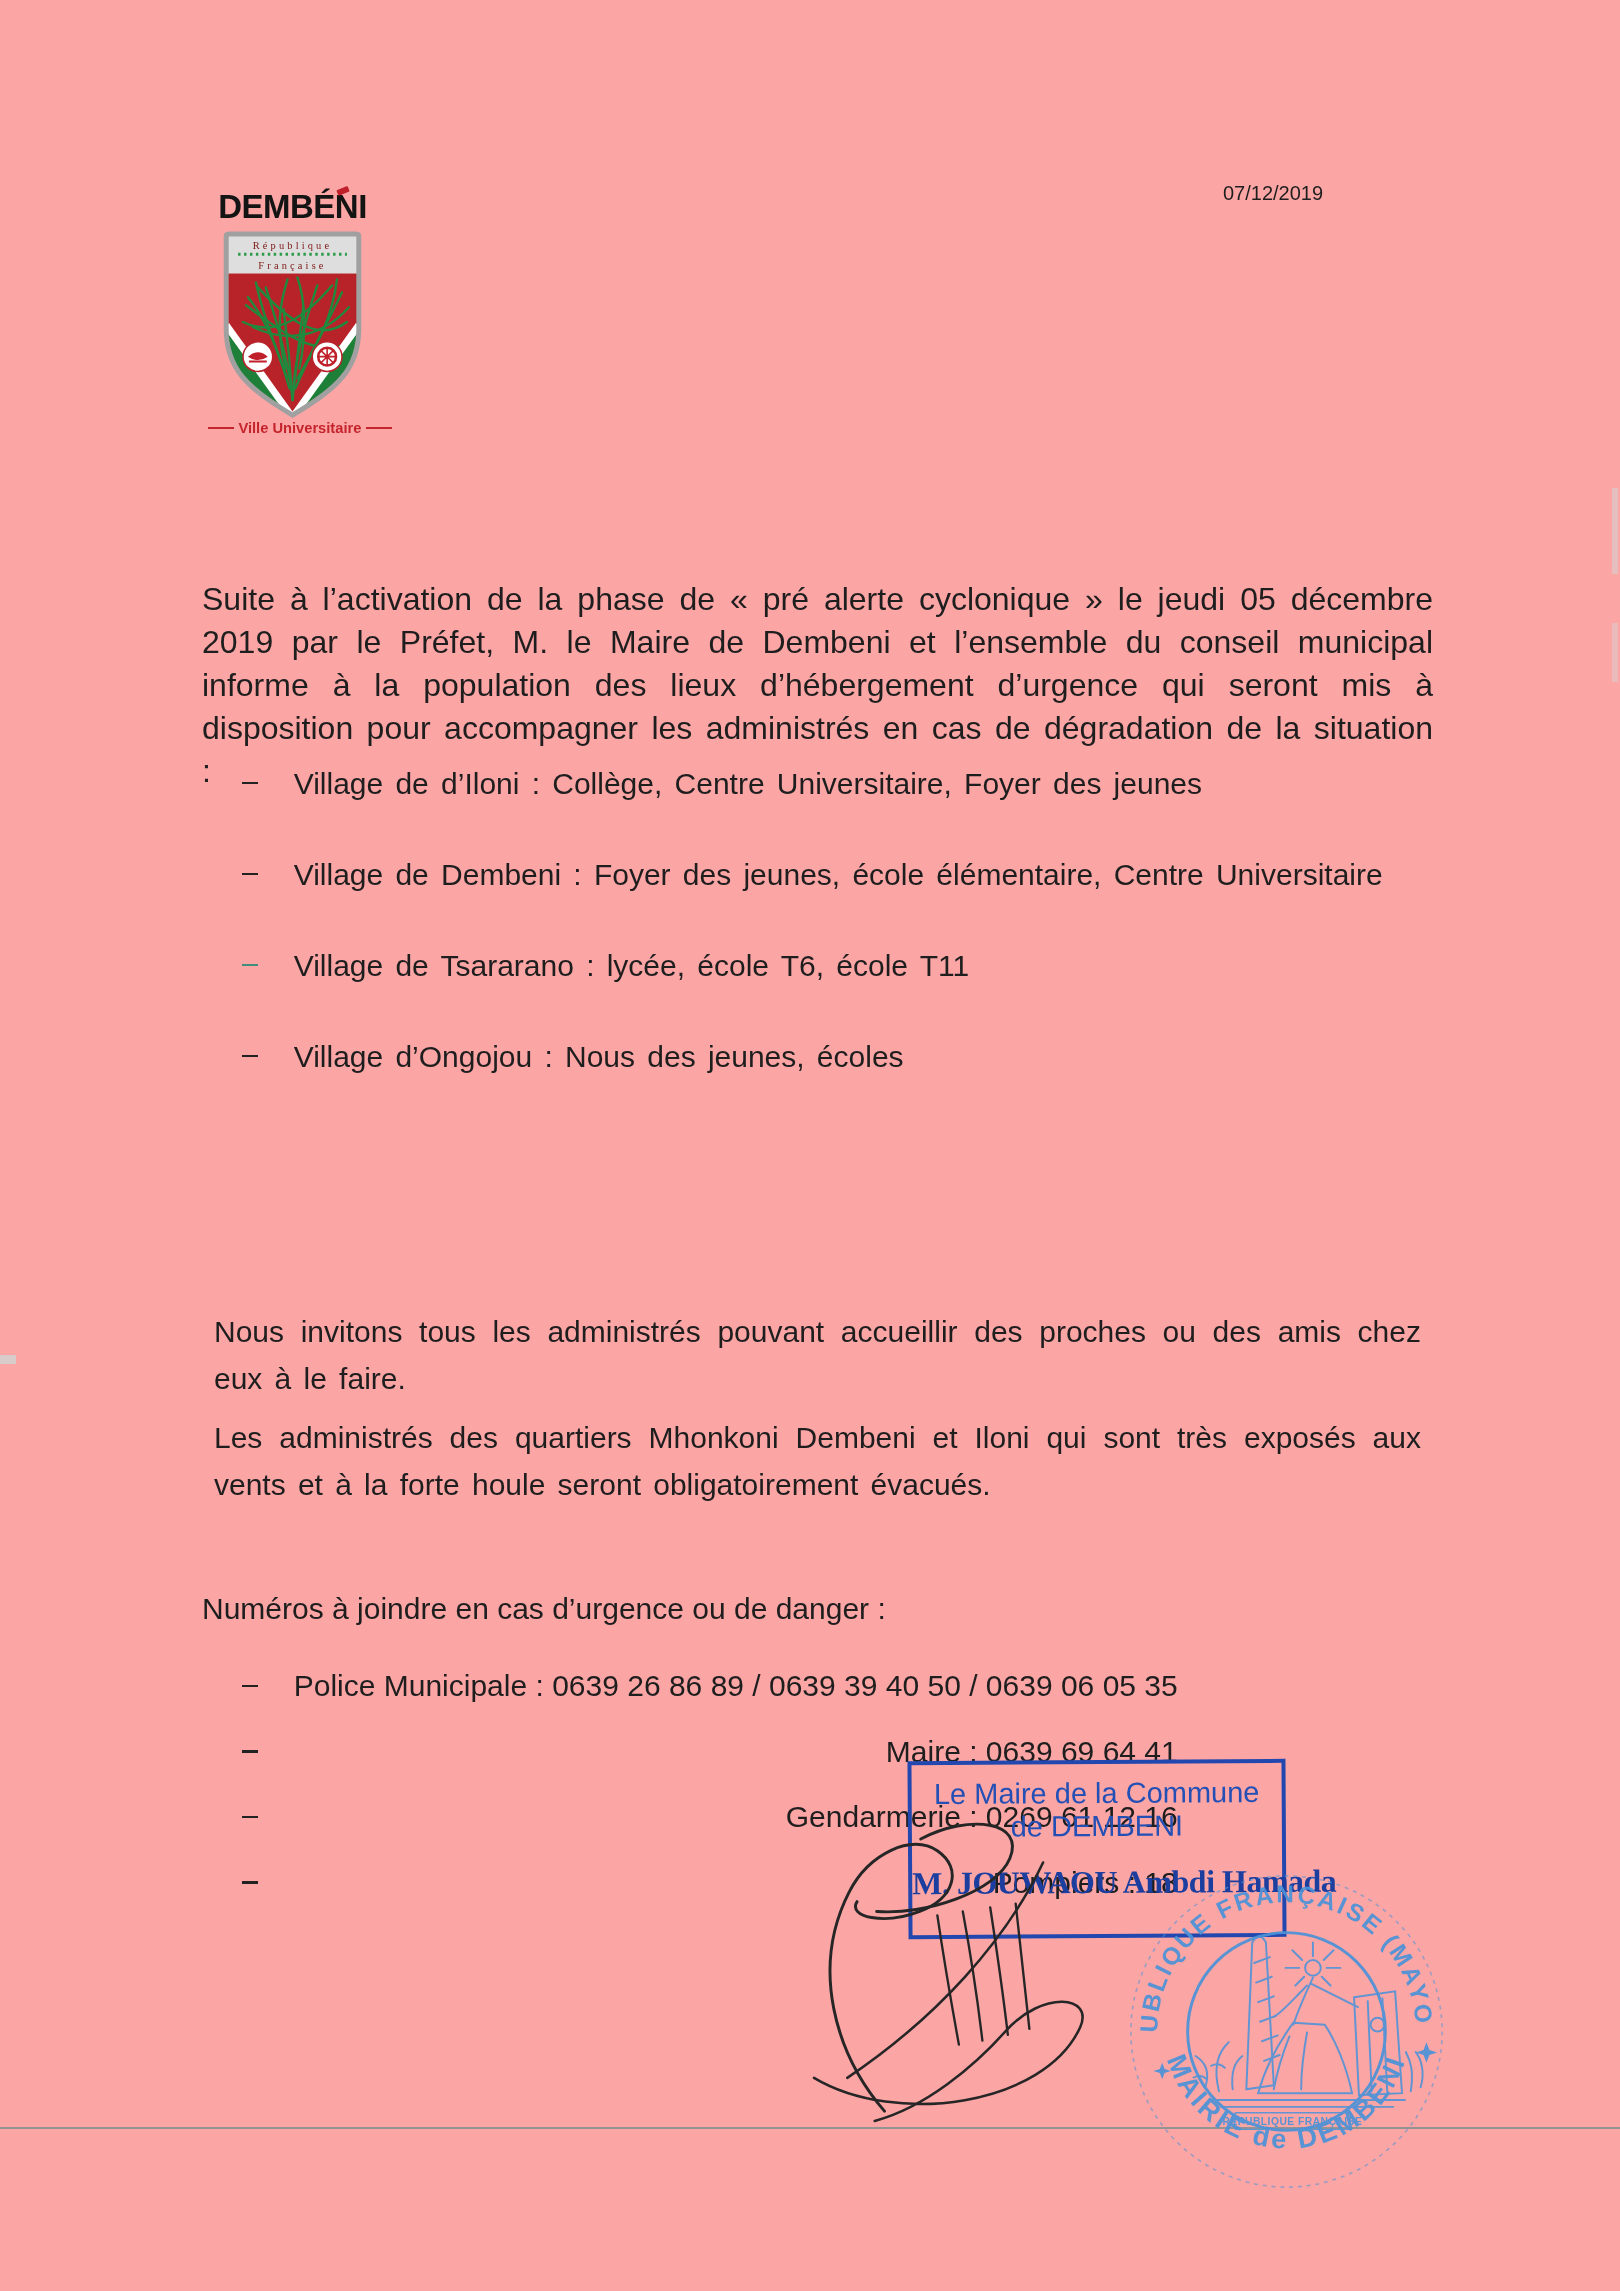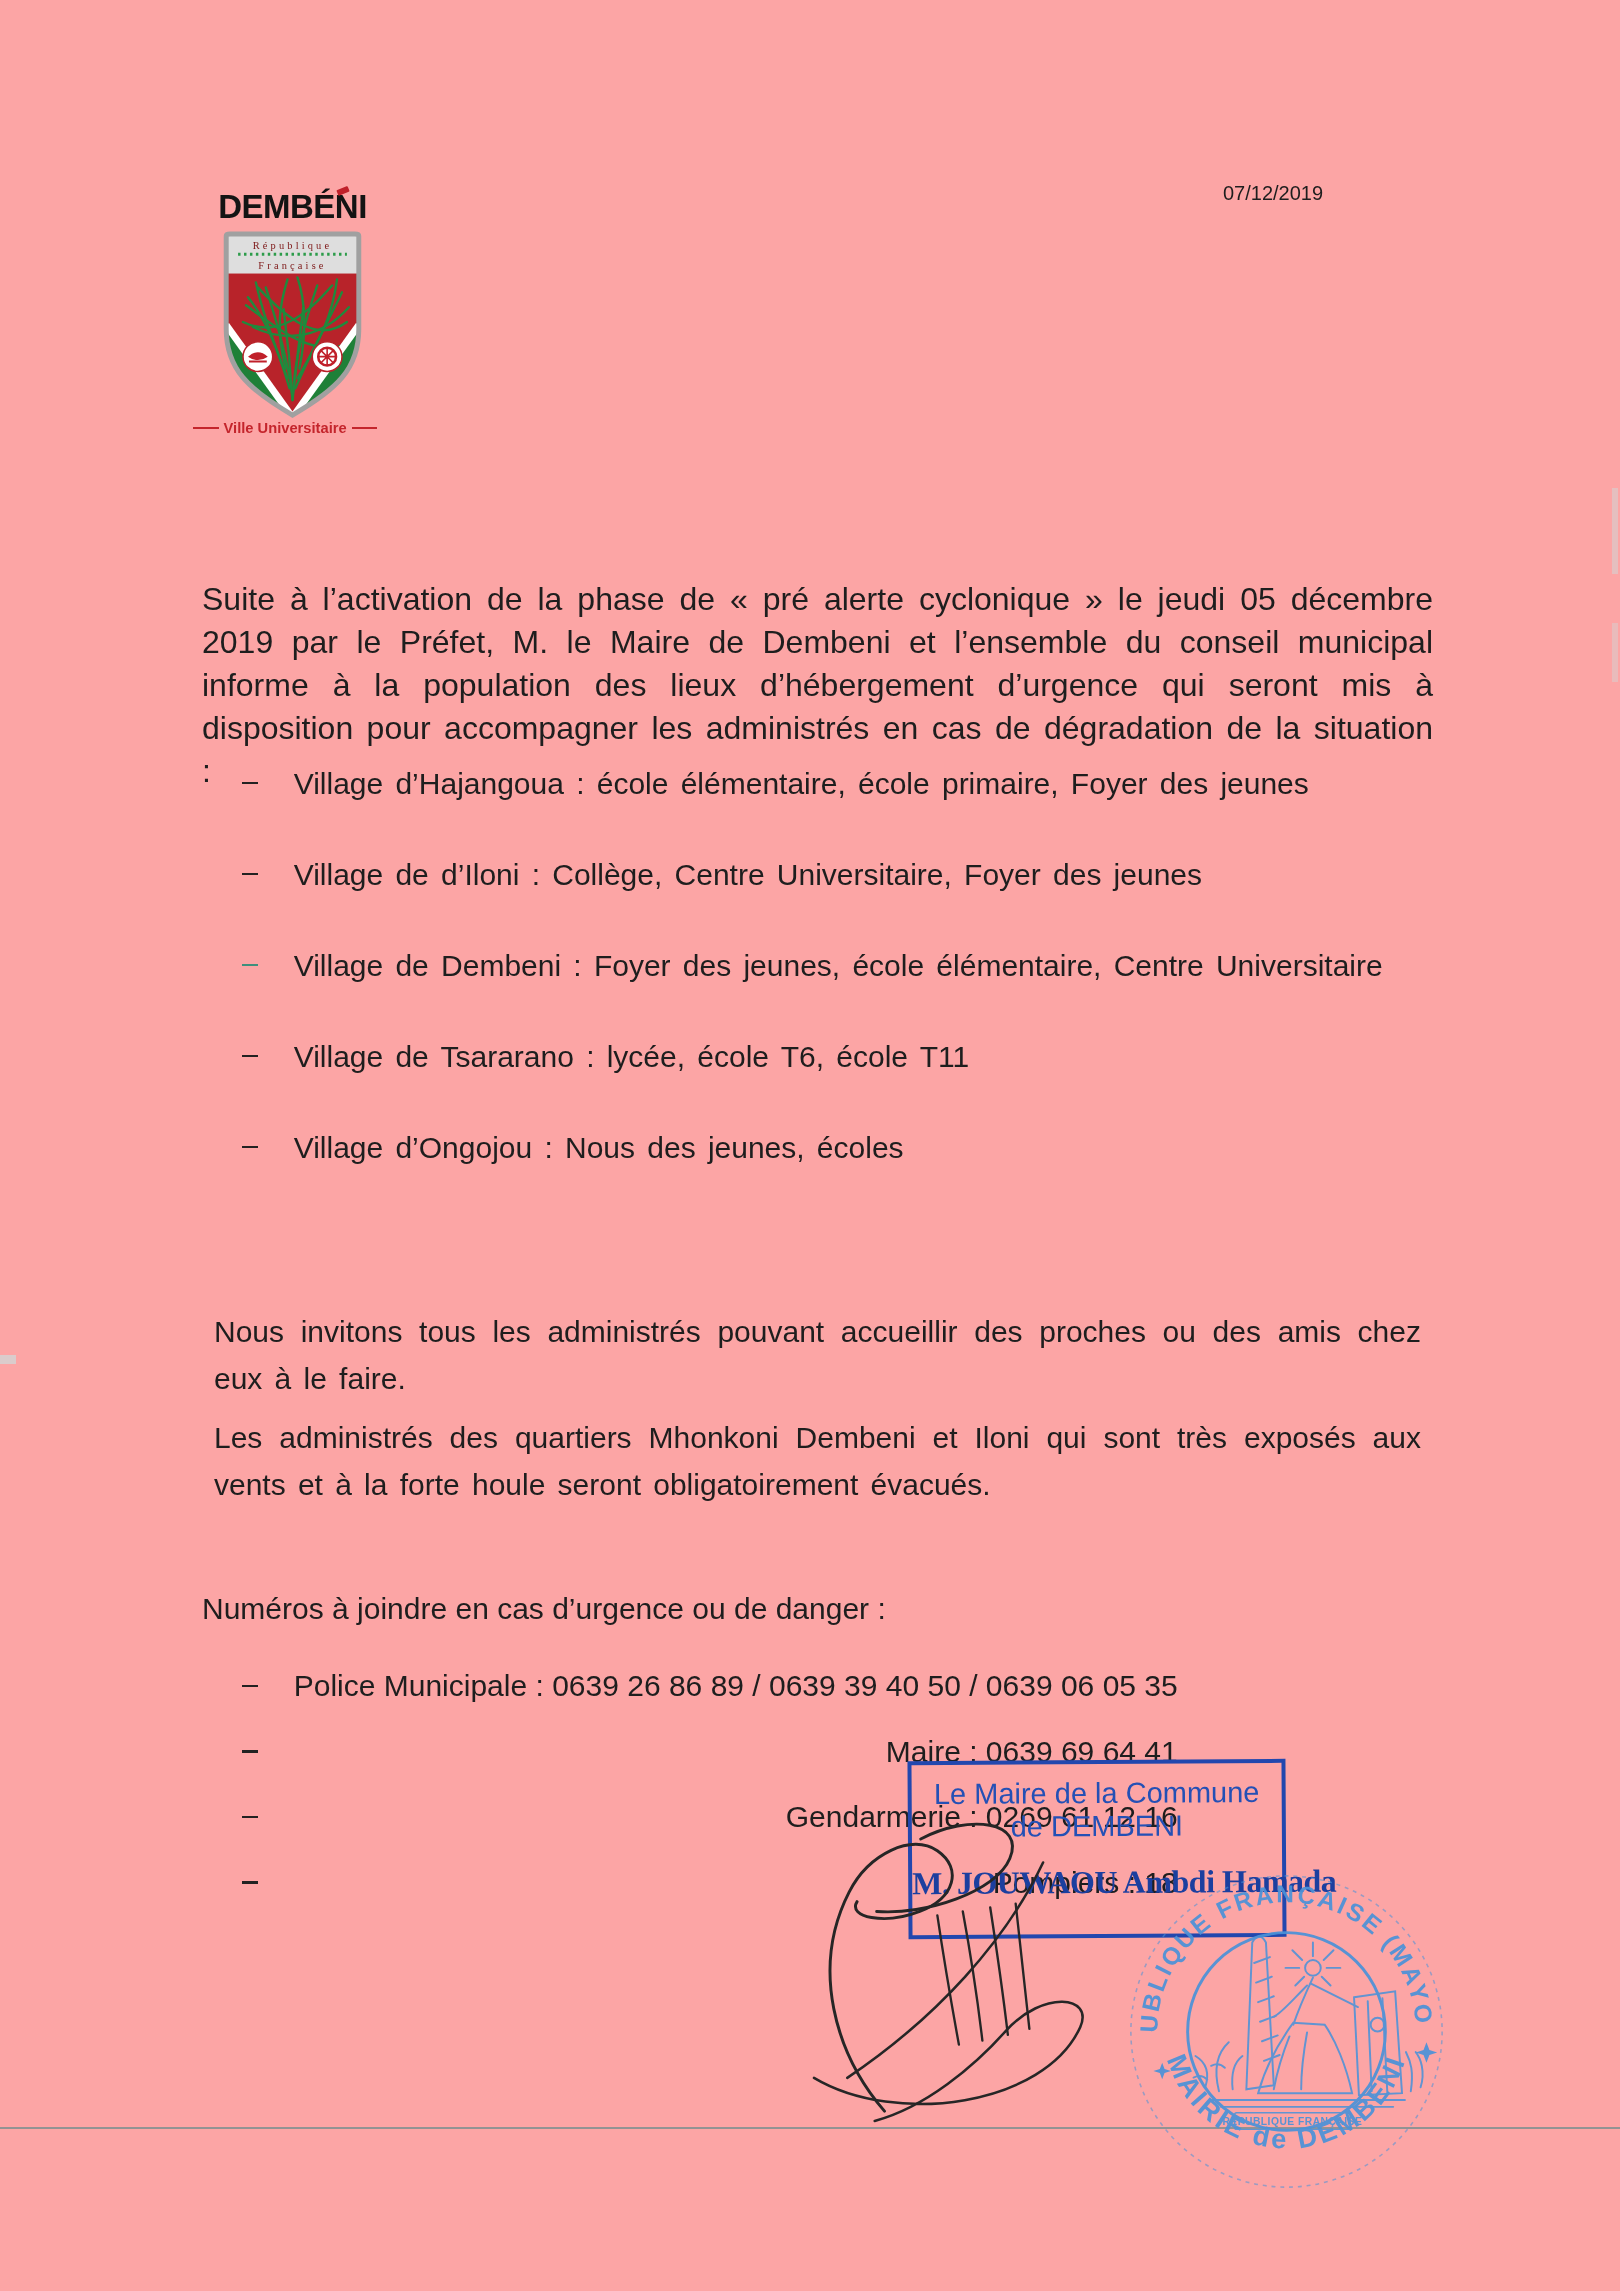--- a/index.html
+++ b/index.html
@@ -11,21 +11,21 @@
 
   
   .logo-block { position:absolute; left:208px; top:188px; width:169px; text-align:center; }
   .logo-city  { position:relative; display:inline-block; font-size:33px; font-weight:700;
                 letter-spacing:-0.5px; color:#141414; }
   .logo-city::after { 
     content:""; position:absolute; left:119px; top:0px; width:11.8px; height:5.9px;
     background:#c0202a; transform:rotate(-22deg); border-radius:1px;
   }
   .logo-shield { display:block; margin:3.9px auto 0 auto; }
-  .logo-tagline { margin-top:2px; display:flex; align-items:center; justify-content:flex-end; gap:4.9px;
+  .logo-tagline { margin-top:2px; display:flex; align-items:center; justify-content:flex-start; gap:4.9px;
                   color:#c4252c; font-weight:700; font-size:14.7px; white-space:nowrap; }
   .logo-tagline::before, .logo-tagline::after {
     content:""; width:25.5px; height:2.5px; background:#c4252c; flex:none; }
 
   .doc-date  { position:absolute; left:1223px; top:182px; font-size:20px;text-align:right; }
   .doc-title { position:absolute; left:921px;  top:323px; font-size:37px; font-weight:700; }
 
   
   .intro {
     position:absolute; left:202px; top:546px; width:1231px;
@@ -146,24 +146,20 @@
     </div>
   </div>
 
   <div class="doc-date">07/12/2019</div>
 
   <p class="intro">Suite à l’activation de la phase de « pré alerte cyclonique » le jeudi 05 décembre 2019 par le Préfet, M. le Maire de Dembeni et l’ensemble du conseil municipal informe à la population des lieux d’hébergement d’urgence qui seront mis à disposition pour accompagner les administrés en cas de dégradation de la situation :</p>
 
   <ul class="village-list">
     <li>
       <span class="dash"></span>
-      <span class="item-text">Village d’Hajangoua : école élémentaire, école primaire, Foyer des jeunes</span>
-    </li>
-    <li>
-      <span class="dash"></span>
       <span class="item-text">Village de d’Iloni : Collège, Centre Universitaire, Foyer des jeunes</span>
     </li>
     <li>
       <span class="dash"></span>
       <span class="item-text">Village de Dembeni : Foyer des jeunes, école élémentaire, Centre Universitaire</span>
     </li>
     <li>
       <span class="dash"></span>
       <span class="item-text">Village de Tsararano : lycée, école T6, école T11</span>
     </li>

